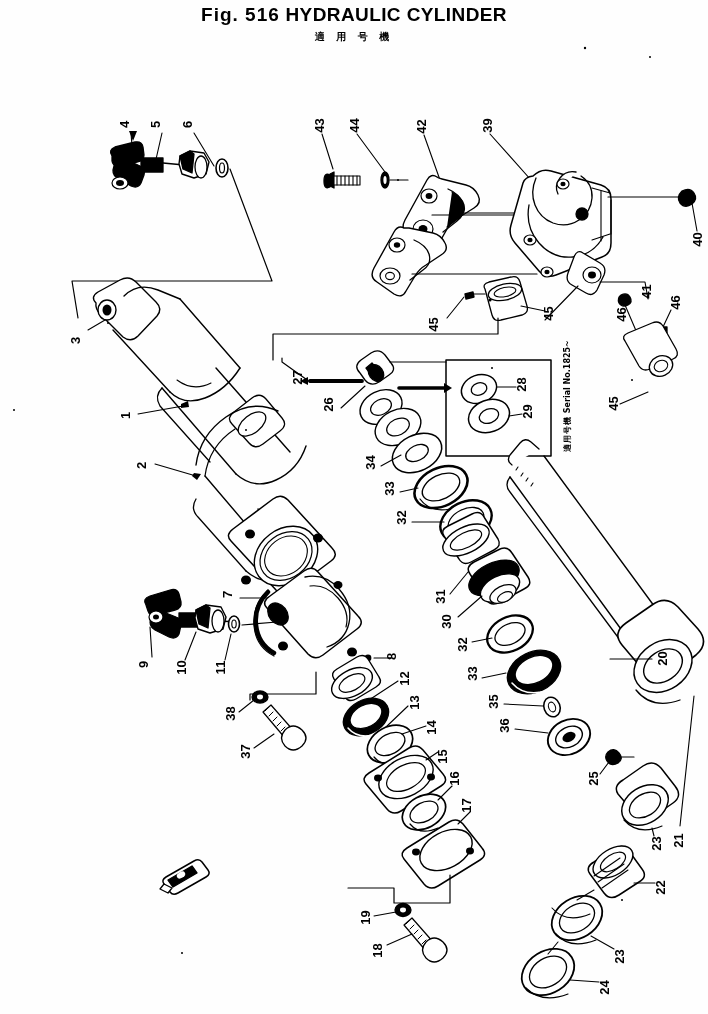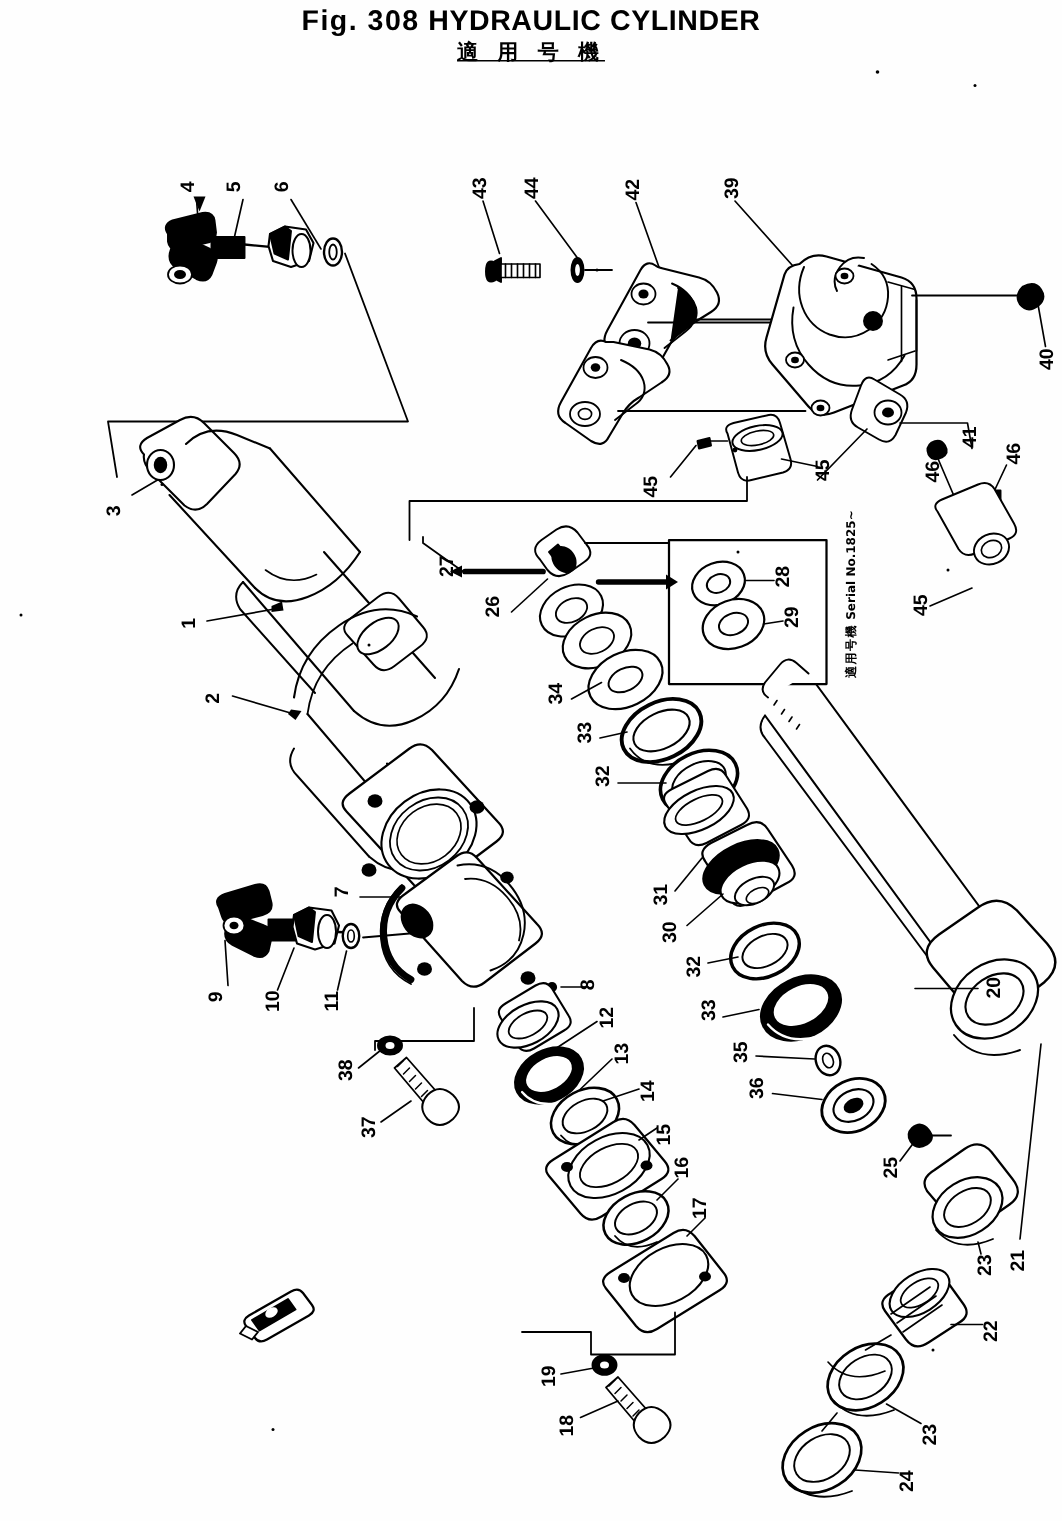--- a/index.html
+++ b/index.html
@@ -21,21 +21,21 @@
     line-height:13px;
   }
   .title-main{
     font-size:19px;font-weight:700;letter-spacing:.4px;line-height:22px;
     font-family:"Liberation Sans", sans-serif;
   }
   .title-main .fig{letter-spacing:1px;}
   .sub-wrap{position:relative;display:inline-block;margin-top:1px;}
   .kana2{
     font-family:"DejaVu Sans", sans-serif;
-    font-size:14px;letter-spacing:4px;font-weight:700;line-height:11px;text-decoration:underline;
+    font-size:10px;letter-spacing:4px;font-weight:700;line-height:11px;
   }
   .title-sub{
     font-size:17px;font-weight:700;line-height:20px;letter-spacing:.3px;
     white-space:nowrap;
   }
   .paren{font-size:30px;font-weight:400;line-height:20px;vertical-align:-6px;}
 
   
   #art{position:absolute;left:0;top:0;width:708px;height:1014px;}
 
@@ -63,21 +63,21 @@
   }
   .serial-note .jp{letter-spacing:1px;}
 </style>
 </head>
 <body>
 
 <div id="sheet">
 
   <div class="title-block">
     <div class="title-main">
-      <span class="fig">Fig. 308</span>
+      <span class="fig">Fig. 516</span>
       <span>HYDRAULIC CYLINDER</span>
     </div>
     <div class="sub-wrap">
       <div class="kana2">適 用 号 機</div>
     </div>
   </div>
 
   <svg id="art" viewBox="0 0 708 1014" xmlns="http://www.w3.org/2000/svg">
     <g fill="none" stroke="#000" stroke-width="1.3" stroke-linejoin="round" stroke-linecap="round">
 

